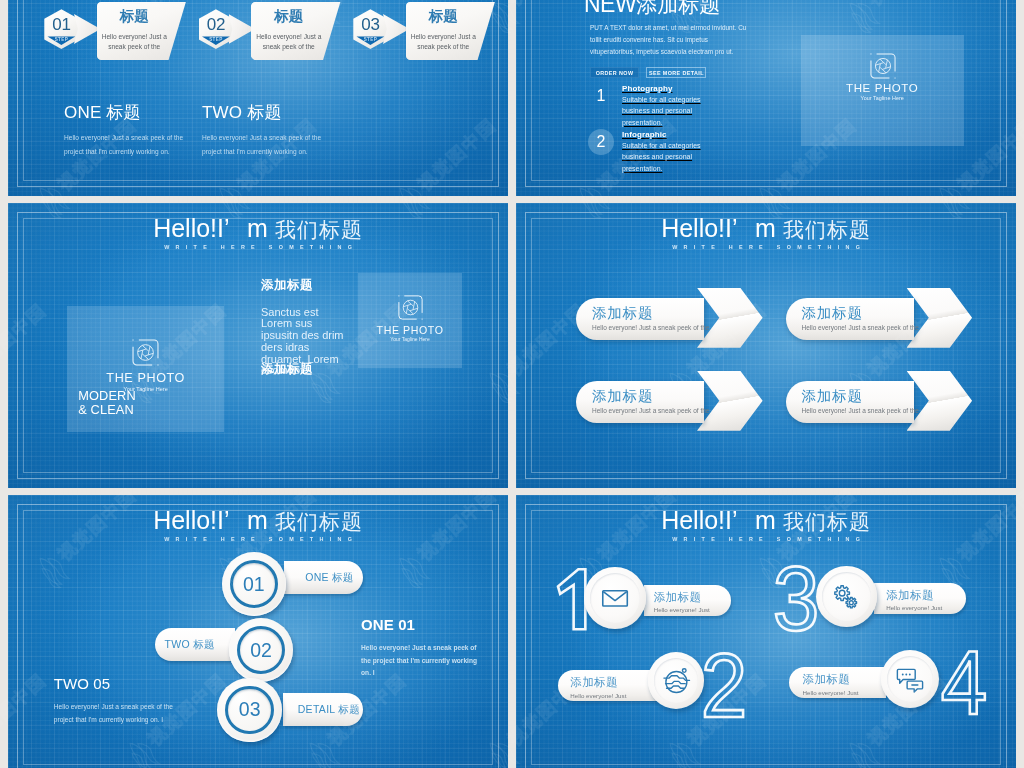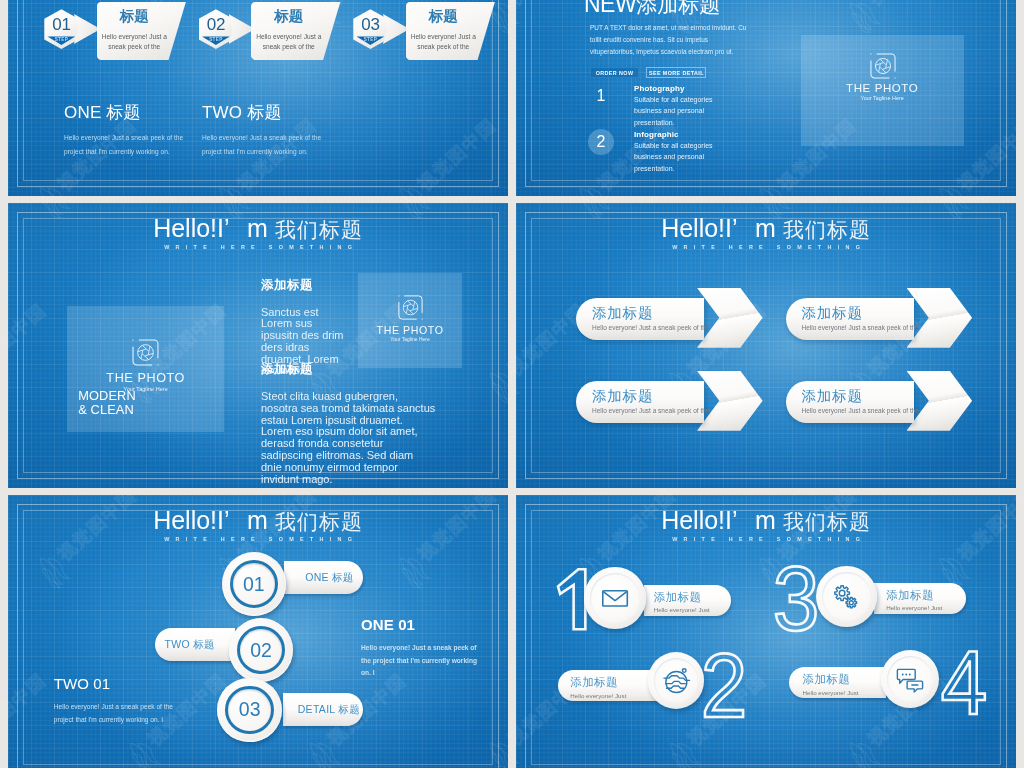--- a/index.html
+++ b/index.html
@@ -109,21 +109,21 @@
 .btn{display:inline-block;font-size:5.4px;font-weight:700;letter-spacing:.4px;
   color:#f2f8fd;text-align:center;line-height:10.5px;height:10.5px;box-sizing:border-box;}
 .btn.solid{width:49px;background:rgba(12,96,163,.45);border:1px solid rgba(180,220,245,.14);}
 .btn.outline{width:60px;margin-left:3px;background:transparent;border:1px solid rgba(200,230,250,.55);}
 .s2item{position:absolute;left:72px;width:180px;}
 .i1{top:172px;}
 .i2{top:218px;}
 .inum{position:absolute;left:0;top:0;width:26px;height:26px;line-height:26px;
   text-align:center;color:#fff;font-size:16px;font-weight:400;}
 .inum.circ{background:rgba(190,222,242,.30);border-radius:50%;}
-.itxt{margin-left:46px;}
+.itxt{margin-left:34px;text-decoration:underline;}
 .ititle{color:#fff;font-size:8px;font-weight:700;line-height:11px;letter-spacing:.1px;}
 .ibody{color:#e3f1fc;font-size:7px;line-height:11.3px;width:105px;}
 .photobox{position:absolute;background:rgba(214,236,250,.20);}
 .pb2{left:284.7px;top:124.2px;width:163px;height:111px;}
 .camicon{position:absolute;left:50%;top:17px;width:28px;height:28px;margin-left:-13.5px;color:#f2f9fe;opacity:.96;}
 .ptitle{position:absolute;left:0;right:0;top:46.5px;text-align:center;color:#f6fbff;
   font-size:11.5px;letter-spacing:.6px;font-weight:400;line-height:12px;}
 .ptag{position:absolute;left:0;right:0;top:60px;text-align:center;color:#eaf4fd;
   font-size:5.4px;letter-spacing:.05px;line-height:7px;}
 
@@ -415,21 +415,20 @@
     <div class="ptitle">THE PHOTO</div>
     <div class="ptag">Your Tagline Here</div>
   </div>
 
   <div class="s3block b1">
     <div class="s3title">添加标题</div>
     <div class="s3body">Sanctus est Lorem sus ipsusitn des drim ders idras druamet. Lorem esomdo</div>
   </div>
   <div class="s3block b2">
     <div class="s3title">添加标题</div>
-    <div class="s3body">Steot clita kuasd gubergren, nosotra sea tromd takimata sanctus estau Lorem ipsusit druamet. Lorem eso ipsum dolor sit amet, derasd fronda consetetur sadipscing elitromas. Sed diam dnie nonumy eirmod tempor invidunt mago.</div>
   </div>
 </div>
 
 <div class="slide s4">
   <div class="bg"></div>
   <div class="gridfine"></div>
   <div class="gridcoarse"></div>
   <div class="vign"></div>
   <div class="frame1"></div>
   <div class="frame2"></div>
@@ -492,21 +491,21 @@
       </div>
   <div class="ring r3">
     <span>03</span>
       </div>
 
   <div class="s5txt t1">
     <div class="s5title">ONE 01</div>
     <div class="s5body">Hello everyone! Just a sneak peek of the project that I'm currently working on. I</div>
   </div>
   <div class="s5txt t2">
-    <div class="s5title">TWO 01</div>
+    <div class="s5title">TWO 05</div>
     <div class="s5body">Hello everyone! Just a sneak peek of the project that I'm currently working on. I</div>
   </div>
 </div>
 
 <div class="slide s6">
   <div class="bg"></div>
   <div class="gridfine"></div>
   <div class="gridcoarse"></div>
   <div class="vign"></div>
   <div class="frame1"></div>

